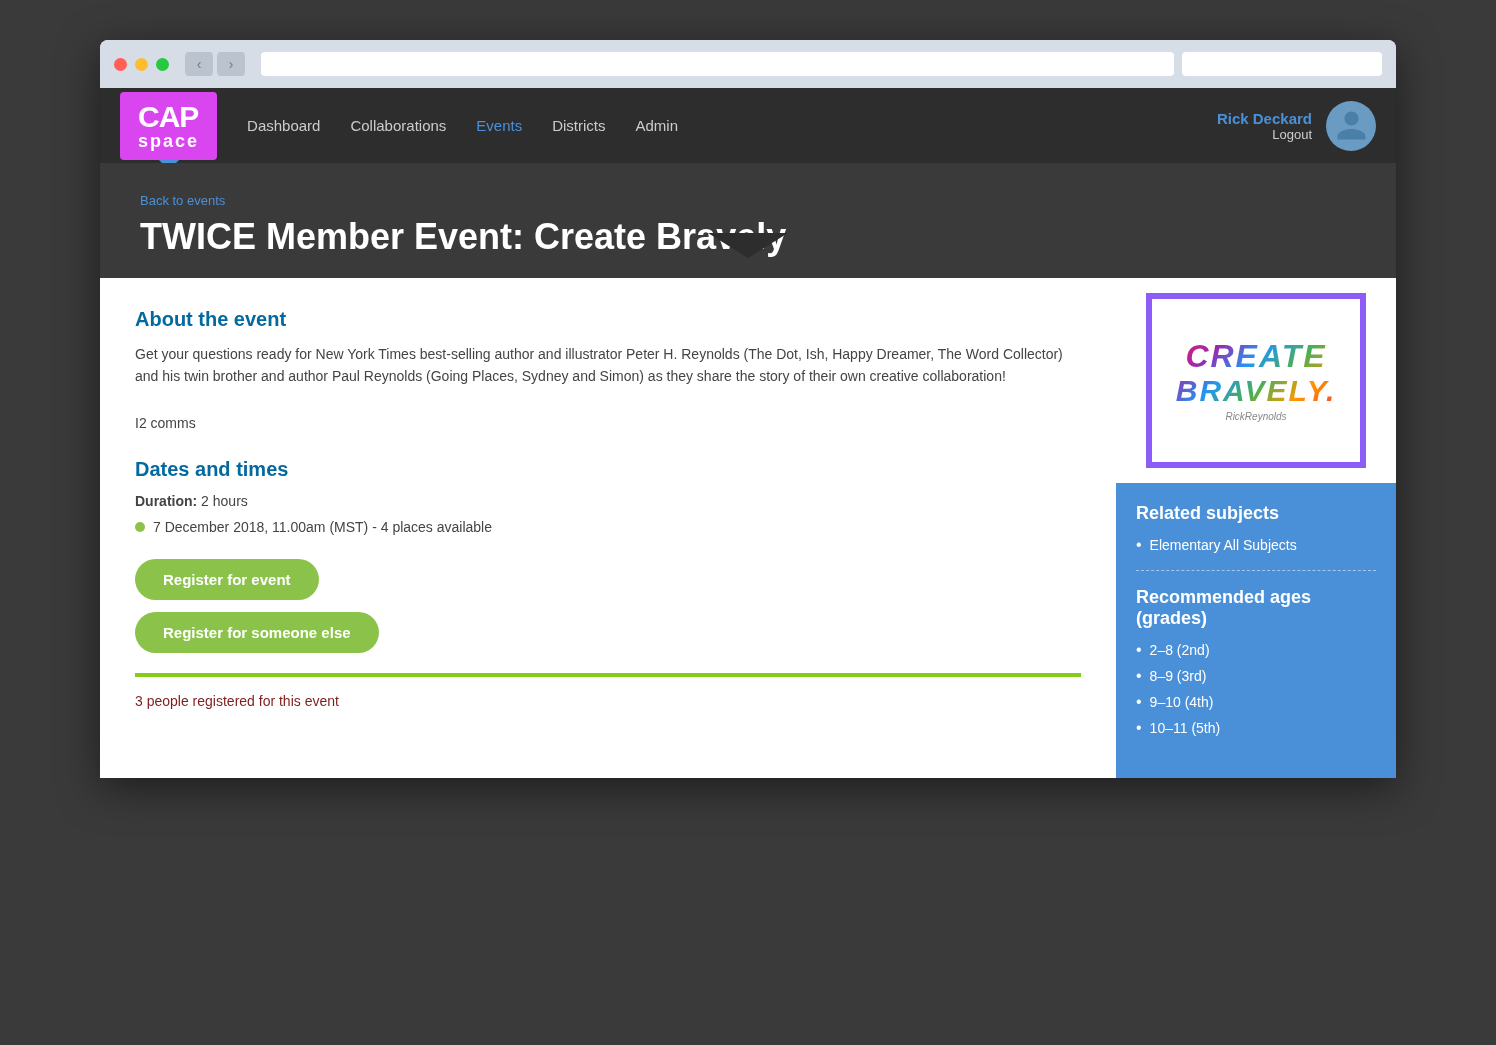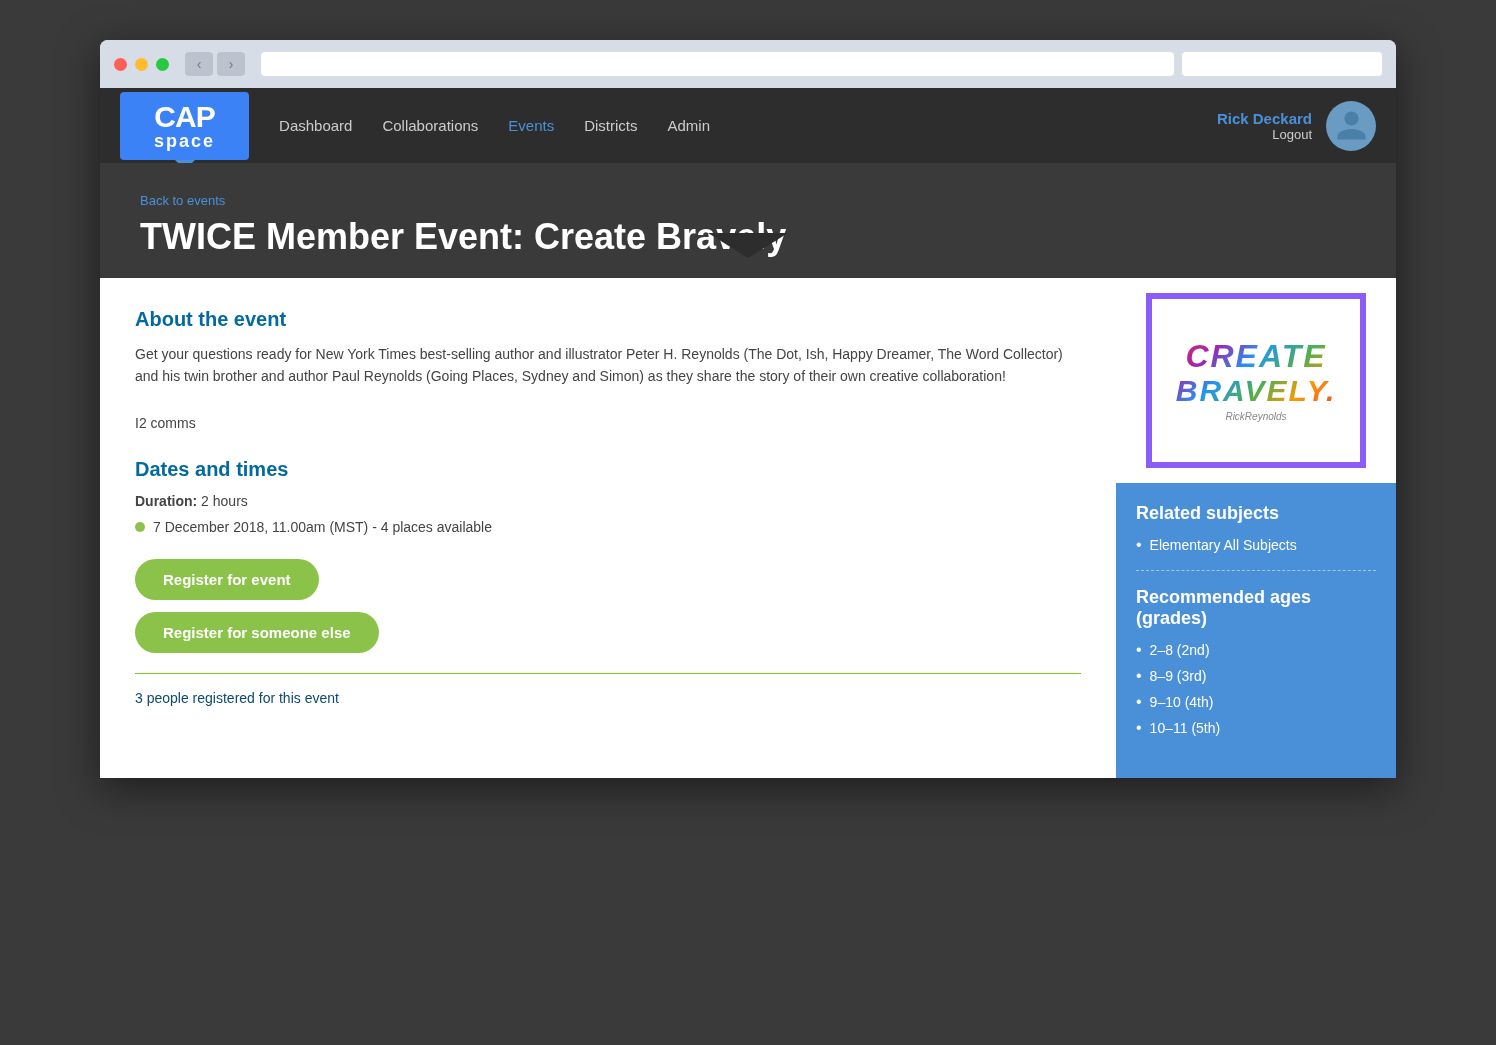--- a/index.html
+++ b/index.html
@@ -81,26 +81,25 @@
     
     .top-nav {
       background: #2d2d2d;
       display: flex;
       align-items: center;
       padding: 0 20px;
       height: 75px;
     }
 
     .logo-block {
-      background: #3b82f6;
-      padding: 10px 34px;
+      background: #d946ef;
+      padding: 10px 18px;
       border-radius: 4px;
       position: relative;
       margin-right: 30px;
-      text-align: center;
     }
 
     .logo-block::after {
       content: '';
       position: absolute;
       bottom: -10px;
       left: 50%;
       transform: translateX(-50%);
       border-left: 10px solid transparent;
       border-right: 10px solid transparent;
@@ -268,24 +267,24 @@
       padding: 12px 28px;
       font-size: 15px;
       font-weight: 700;
       cursor: pointer;
       display: block;
       margin-bottom: 12px;
       text-align: center;
     }
 
     .registered-count {
-      color: #0c4a6e;
+      color: #7f1d1d;
       font-size: 14px;
       margin-top: 20px;
-      border-top: 1px solid #84cc16;
+      border-top: 4px solid #84cc16;
       padding-top: 16px;
     }
 
     
     .event-image-box {
       background: white;
       margin: 0;
       display: flex;
       align-items: center;
       justify-content: center;

